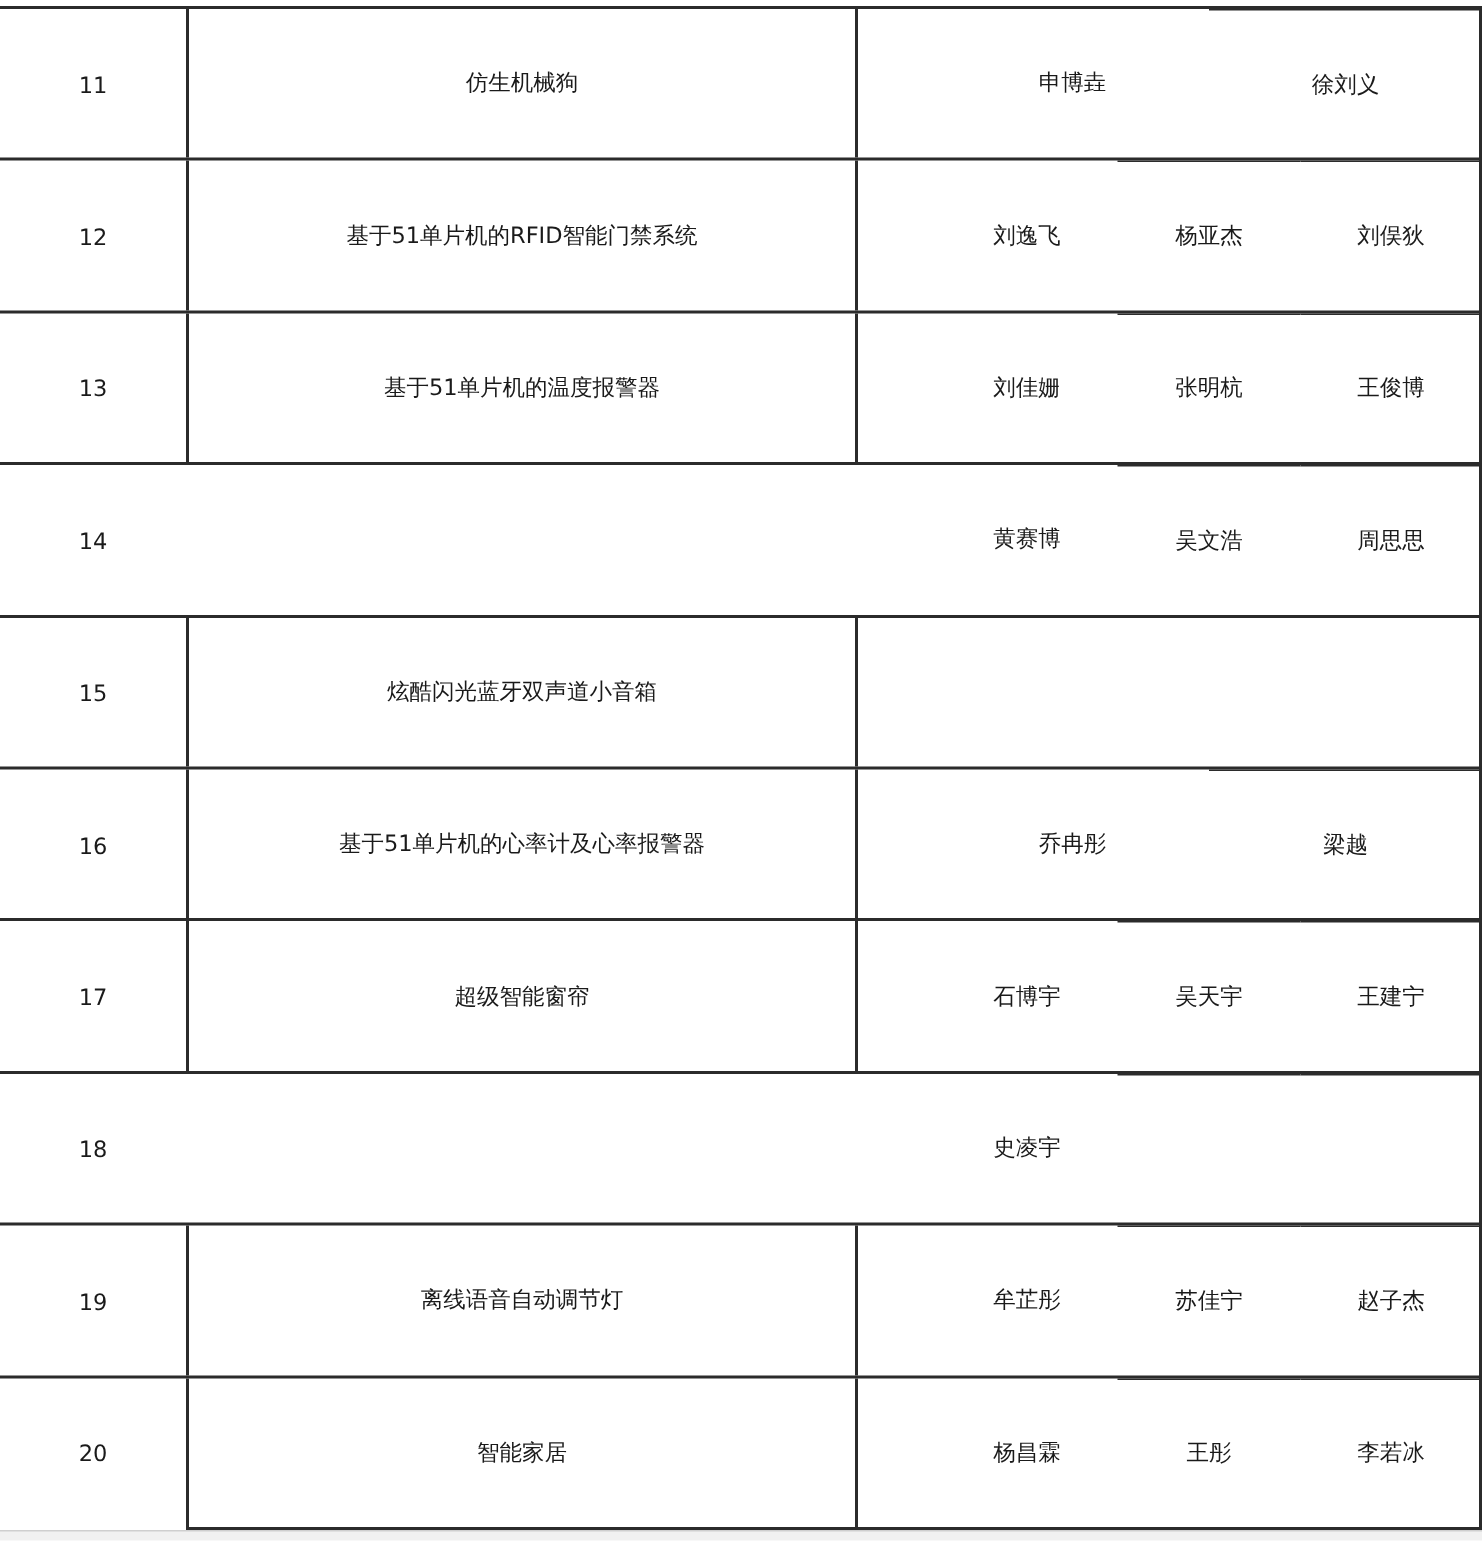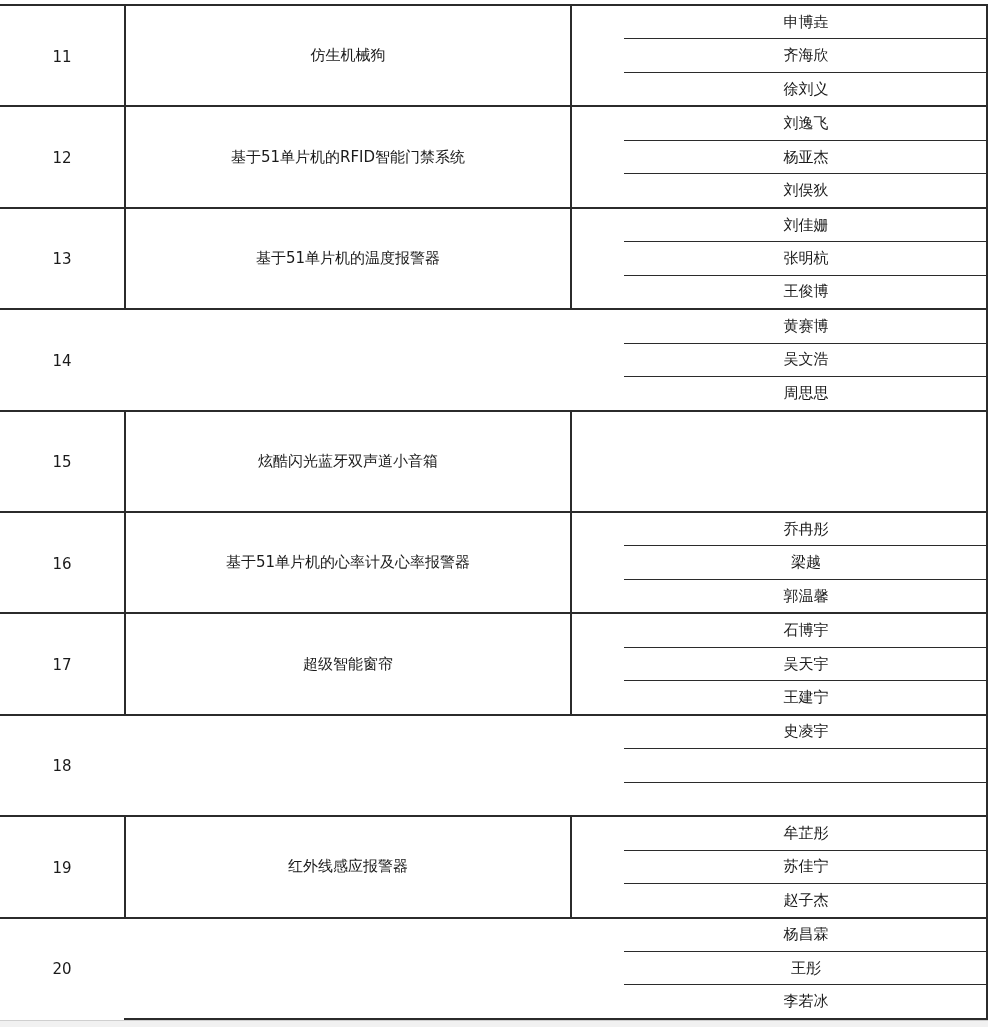--- a/index.html
+++ b/index.html
@@ -7,38 +7,37 @@
          font-family: "DejaVu Sans", "Liberation Sans", sans-serif; color: #1a1a1a; }
   .sheet { position: absolute; left: 0; top: 4px; width: 988px; }
   .group { position: relative; height: 101.4px; border-top: 2px solid #2b2b2b; box-sizing: border-box; }
   .cell-no { position: absolute; left: 0; top: 1px; width: 124px; height: 100%;
              display: flex; align-items: center; justify-content: center; font-size: 15px;
              box-sizing: border-box; }
   .cell-title { position: absolute; left: 124px; top: 0; width: 448px; height: 100%;
                 display: flex; align-items: center; justify-content: center; font-size: 15px;
                 border-left: 2px solid #2b2b2b; border-right: 2px solid #2b2b2b; box-sizing: border-box; }
   .members { position: absolute; left: 624px; top: 0; width: 364px; height: 100%;
-             display: flex; flex-direction: column; box-sizing: border-box; }
+             display: flex; box-sizing: border-box; }
   .member { flex: 1; display: flex; align-items: center; justify-content: center;
             font-size: 15px; border-top: 1.5px solid #2b2b2b; box-sizing: border-box; }
   .member:first-child { border-top: none; }
   .bottom-line { position: absolute; left: 124px; top: 1018px; width: 864px; border-top: 2px solid #2b2b2b; }
   .bottom-strip { position: absolute; left: 0; top: 1020px; width: 988px; height: 7px; background: #f1f1f1; border-top: 1px solid #cfcfcf; }
   .right-edge { position: absolute; left: 986px; top: 4px; width: 2px; height: 1016px; background: #2b2b2b; }
 </style>
 </head>
 <body>
 
 <div class="sheet" id="sheet">
     <div class="group">
       <div class="cell-no">11</div>
       <div class="cell-title">仿生机械狗</div>
       <div class="members">
         <div class="member">申博垚</div>
-        <div class="member">齐海欣</div>
         <div class="member">徐刘义</div>
       </div>
     </div>
     <div class="group">
       <div class="cell-no">12</div>
       <div class="cell-title">基于51单片机的RFID智能门禁系统</div>
       <div class="members">
         <div class="member">刘逸飞</div>
         <div class="member">杨亚杰</div>
         <div class="member">刘俣狄</div>
@@ -64,21 +63,20 @@
     <div class="group">
       <div class="cell-no">15</div>
       <div class="cell-title">炫酷闪光蓝牙双声道小音箱</div>
     </div>
     <div class="group">
       <div class="cell-no">16</div>
       <div class="cell-title">基于51单片机的心率计及心率报警器</div>
       <div class="members">
         <div class="member">乔冉彤</div>
         <div class="member">梁越</div>
-        <div class="member">郭温馨</div>
       </div>
     </div>
     <div class="group">
       <div class="cell-no">17</div>
       <div class="cell-title">超级智能窗帘</div>
       <div class="members">
         <div class="member">石博宇</div>
         <div class="member">吴天宇</div>
         <div class="member">王建宁</div>
       </div>
@@ -86,29 +84,30 @@
     <div class="group">
       <div class="cell-no">18</div>
       <div class="members">
         <div class="member">史凌宇</div>
         <div class="member"></div>
         <div class="member"></div>
       </div>
     </div>
     <div class="group">
       <div class="cell-no">19</div>
-      <div class="cell-title">红外线感应报警器</div>
+      <div class="cell-title">离线语音自动调节灯</div>
       <div class="members">
         <div class="member">牟芷彤</div>
         <div class="member">苏佳宁</div>
         <div class="member">赵子杰</div>
       </div>
     </div>
     <div class="group">
       <div class="cell-no">20</div>
+      <div class="cell-title">智能家居</div>
       <div class="members">
         <div class="member">杨昌霖</div>
         <div class="member">王彤</div>
         <div class="member">李若冰</div>
       </div>
     </div>
   </div>
 <div class="right-edge"></div>
 <div class="bottom-line"></div>
 <div class="bottom-strip"></div>

